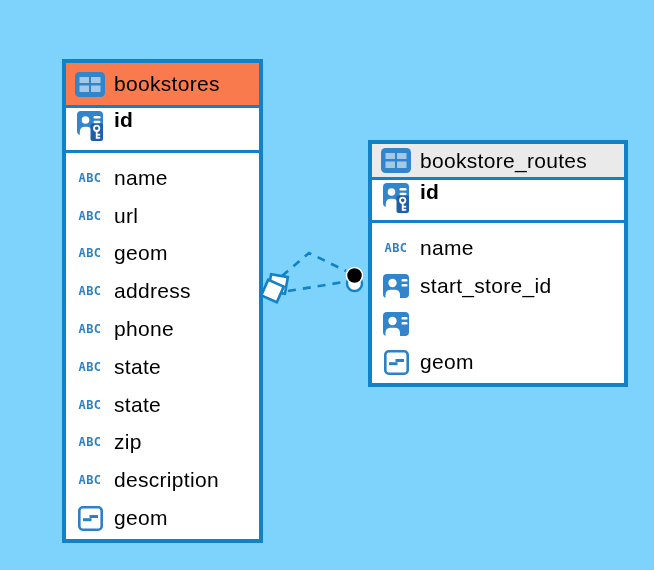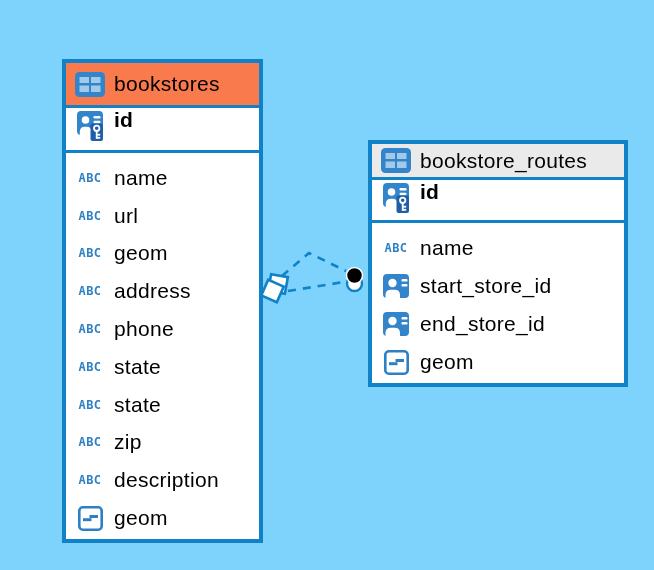--- a/index.html
+++ b/index.html
@@ -195,21 +195,20 @@
         <div class="col-row">
           <span class="icon">
             <svg width="27" height="24" viewBox="0 0 27 24">
               <rect width="26" height="24" rx="4" fill="#3285CB"></rect>
               <circle cx="9.5" cy="9" r="4.2" fill="#fff"></circle>
               <path d="M2.5 24 L2.5 21 Q2.5 15.8 8 15.8 L11.5 15.8 Q17 15.8 17 21 L17 24 Z" fill="#fff"></path>
               <rect x="18.5" y="5" width="6" height="2.6" rx="1.2" fill="#fff"></rect>
               <rect x="18.5" y="10" width="6" height="2.6" rx="1.2" fill="#fff"></rect>
             </svg>
           </span>
-          <span>end_store_id</span>
         </div>
         <div class="col-row">
           <span class="icon">
             <svg width="25" height="25" viewBox="0 0 25 25">
               <rect x="1.3" y="1.3" width="22.4" height="22.4" rx="3.5" fill="#fff" stroke="#2E80C4" stroke-width="2.6"></rect>
               <rect x="5" y="12.2" width="8.5" height="3" fill="#2E80C4"></rect>
               <rect x="11.5" y="9" width="8.5" height="3" fill="#2E80C4"></rect>
             </svg>
           </span>
           <span>geom</span>

